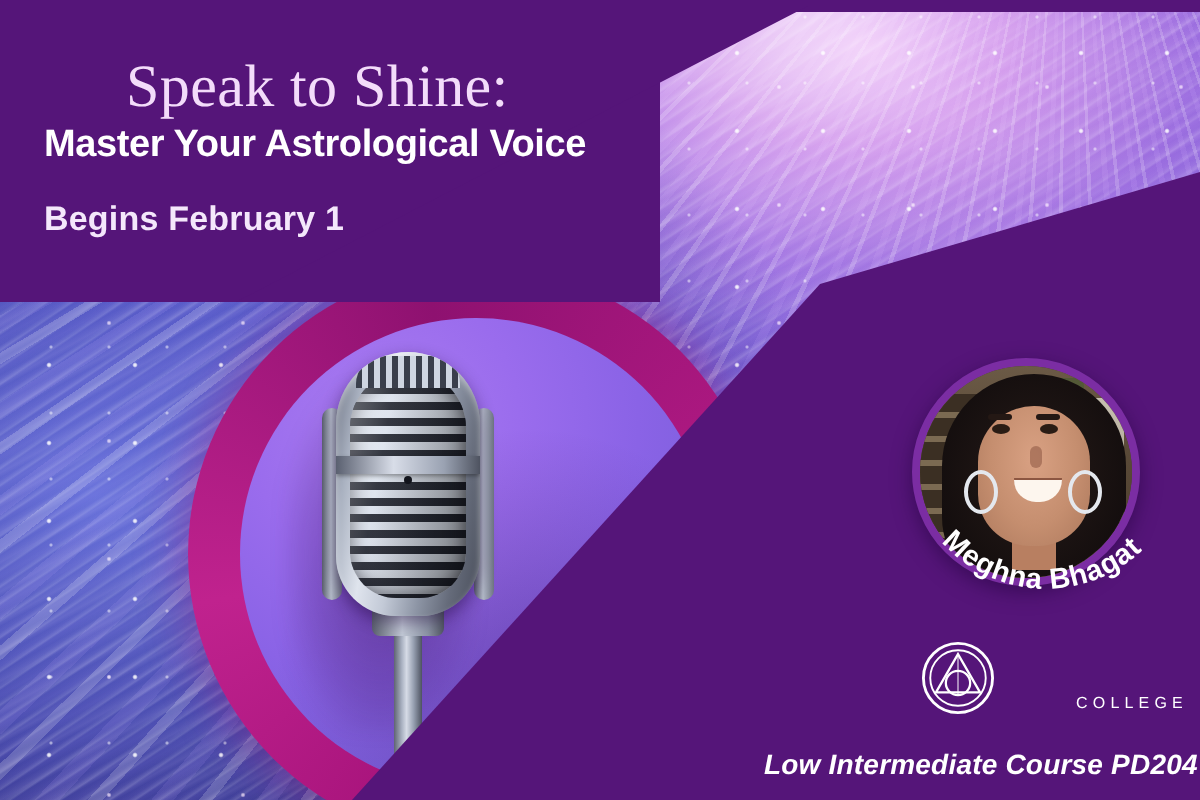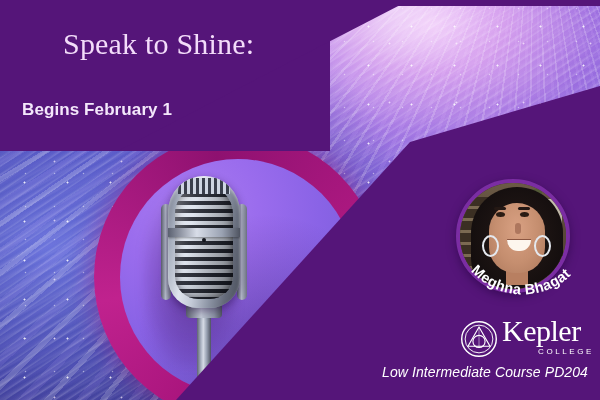--- a/index.html
+++ b/index.html
@@ -258,22 +258,22 @@
     font-family:"Liberation Serif", serif;
     font-size:30px;line-height:1;color:#ffffff;letter-spacing:-.5px;
   }
   .logo-sub{
     position:absolute;left:78px;top:29px;
     font-size:8px;font-weight:normal;color:#ffffff;letter-spacing:2.6px;
   }
 
   
   .course{
-    position:absolute;left:382px;top:364px;
-    font-size:14px;font-weight:normal;font-style:italic;
+    position:absolute;left:382px;top:374px;
+    font-size:14px;font-weight:bold;font-style:italic;
     color:#ffffff;letter-spacing:.1px;white-space:nowrap;text-align:right;
   }
 </style>
 </head>
 <body>
 
 <div id="poster">
 
   <div class="bg-base"></div>
   <div class="bg-blue"></div>
@@ -303,20 +303,21 @@
 
   <div class="wedge">
     <div class="wedge-fill"></div>
   </div>
 
   <div class="top-strip"></div>
   <div class="header-panel-fill"></div>
   <div class="header-panel"></div>
 
   <div class="title-serif">Speak to Shine:</div>
+  <div class="title-sub">Master Your Astrological Voice</div>
   <div class="title-date">Begins February 1</div>
 
   <div class="portrait-wrap">
     <div class="portrait">
       <div class="p-room"></div>
       <div class="p-shelf"></div>
       <div class="p-win"></div>
       <div class="p-green"></div>
       <div class="p-shirt"></div>
       <div class="p-hair"></div>
@@ -343,19 +344,18 @@
   </svg>
 
   <div class="logo">
     <svg class="logo-mark" viewBox="0 0 40 40">
       <circle cx="20" cy="20" r="18.2" fill="none" stroke="#ffffff" stroke-width="1.5"></circle>
       <circle cx="20" cy="20" r="14.6" fill="none" stroke="#ffffff" stroke-width="1"></circle>
       <path d="M20 7.4 L31.6 27.6 L8.4 27.6 Z" fill="none" stroke="#ffffff" stroke-width="1.2"></path>
       <circle cx="20" cy="22.6" r="6.4" fill="none" stroke="#ffffff" stroke-width="1.2"></circle>
       <path d="M20 7.4 L20 29" stroke="#ffffff" stroke-width="0.7" opacity=".75"></path>
     </svg>
-    <div class="logo-text">Kepler</div>
     <div class="logo-sub">COLLEGE</div>
   </div>
 
   <div class="course">Low Intermediate Course PD204</div>
 
 </div>
 
 </body></html>

